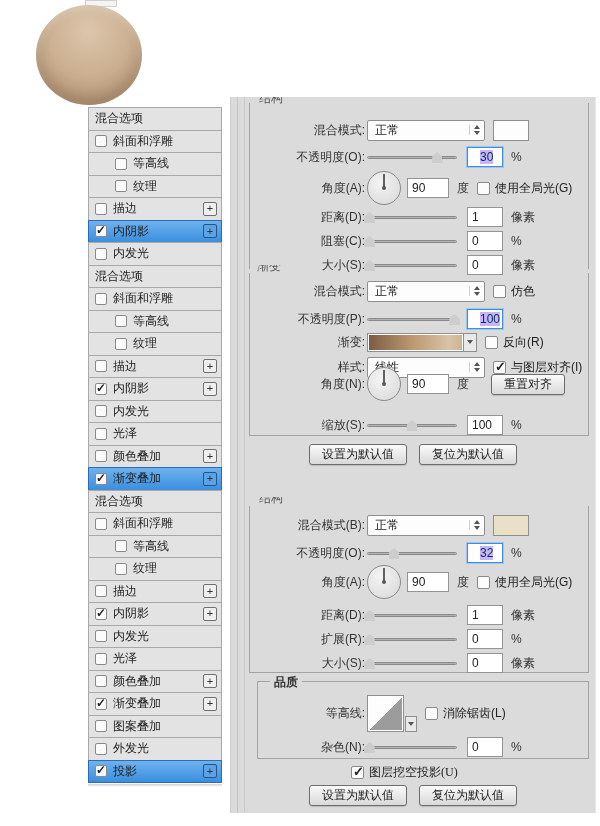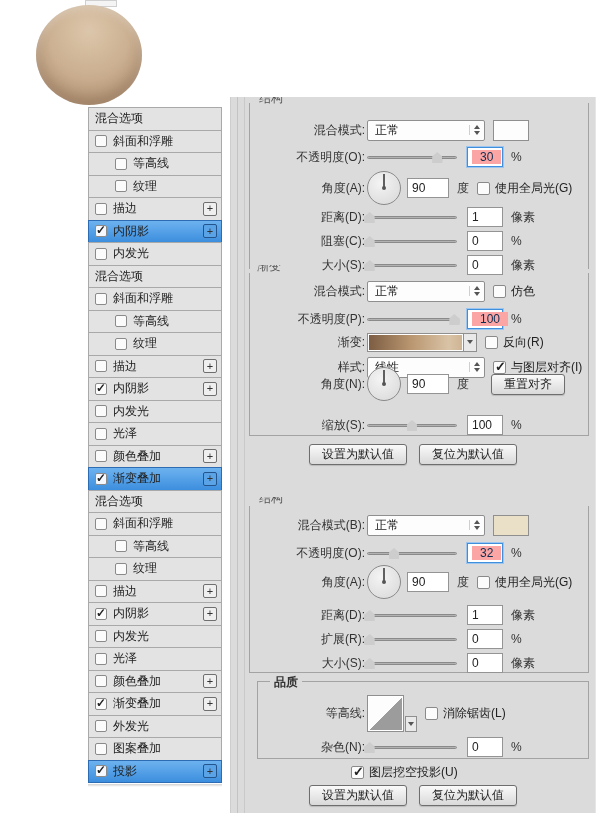--- a/index.html
+++ b/index.html
@@ -46,21 +46,21 @@
   .tri-d { width:0; height:0; border-left:3px solid transparent; border-right:3px solid transparent; border-top:4px solid #555; }
   .swatch { width:36px; height:21px; border:1px solid #8f8f8f; margin-left:8px; }
   .slider { position:relative; width:90px; height:14px; flex:0 0 auto; }
   .slider .track { position:absolute; left:0; right:0; top:6px; height:3px;
     background:linear-gradient(#9e9e9e,#c7c7c7); border:1px solid #8a8a8a; border-radius:2px; }
   .slider .thumb { position:absolute; top:2px; width:10px; height:11px; background:#cdcdcd;
     clip-path:polygon(50% 0,100% 42%,100% 100%,0 100%,0 42%); filter:drop-shadow(0 0 1px #555); }
   .val { width:36px; height:20px; background:#fff; border:1px solid #949494; margin-left:10px;
     display:flex; align-items:center; padding-left:4px; font-size:12px; }
   .val.hl { border-color:#3f8fdd; box-shadow:0 0 0 1px #9cc6ef; }
-  .val.hl span { background:#fca5a5; color:#0c2d50; padding:0 8px; }
+  .val.hl span { background:#c4b5fd; color:#0c2d50; padding:0 0;margin-left:8px; }
   .unit { margin-left:8px; color:#333; }
   .dial { position:relative; width:34px; height:34px; border-radius:50%; border:1px solid #8a8a8a;
     background:radial-gradient(circle at 40% 35%, #f4f4f4, #d7d7d7); flex:0 0 auto; }
   .dial .needle { position:absolute; left:calc(50% - 1px); top:2px; width:2px; height:15px; background:#606060; }
   .dial .dot { position:absolute; left:calc(50% - 2px); top:calc(50% - 2px); width:4px; height:4px; border-radius:50%; background:#555; }
   .chk { width:13px; height:13px; background:#fcfcfc; border:1px solid #8a8a8a; border-radius:2px;
     position:relative; flex:0 0 auto; margin-left:8px; }
   .chk.on::after { content:"✓"; position:absolute; left:1px; top:-3px; font-size:13px; font-weight:bold; color:#222; }
   .chk + .clabel { margin-left:5px; }
   .btn { height:21px; border:1px solid #6e6e6e; border-radius:3px; background:linear-gradient(#fafafa,#d9d9d9);
@@ -220,26 +220,26 @@
         <span class="sb-label">颜色叠加</span>
         <span class="plusbox">+</span>
       </div>
       <div class="sb-item checked plus">
         <span class="cb"></span>
         <span class="sb-label">渐变叠加</span>
         <span class="plusbox">+</span>
       </div>
       <div class="sb-item">
         <span class="cb"></span>
+        <span class="sb-label">图案叠加</span>
+
+      </div>
+      <div class="sb-item">
+        <span class="cb"></span>
         <span class="sb-label">外发光</span>
-
-      </div>
-      <div class="sb-item">
-        <span class="cb"></span>
-        <span class="sb-label">图案叠加</span>
 
       </div>
       <div class="sb-item selected checked plus">
         <span class="cb"></span>
         <span class="sb-label">投影</span>
         <span class="plusbox">+</span>
       </div>
     </div>
 
   <div class="rcol">
@@ -506,21 +506,21 @@
       <div class="slider">
         <span class="track"></span>
           <span class="thumb" style="left: calc(3% - 5px);"></span>
       </div>
       <div class="val">
           <span>0</span>
         </div>
       <span class="unit">%</span>
     </div>
 
-    <div class="row" style="top:666px; height:18px; padding-left:120px;">
+    <div class="row" style="top:666px; height:18px; padding-left:120px;font-family:Liberation Serif, serif;">
       <span class="chk on" style="margin-left:0;"></span>
       <span class="clabel">图层挖空投影(U)</span>
     </div>
 
     <div class="row" style="top:686px; justify-content:center; gap:12px;">
       <span class="btn">设置为默认值</span>
       <span class="btn">复位为默认值</span>
     </div>
 
   </div>

